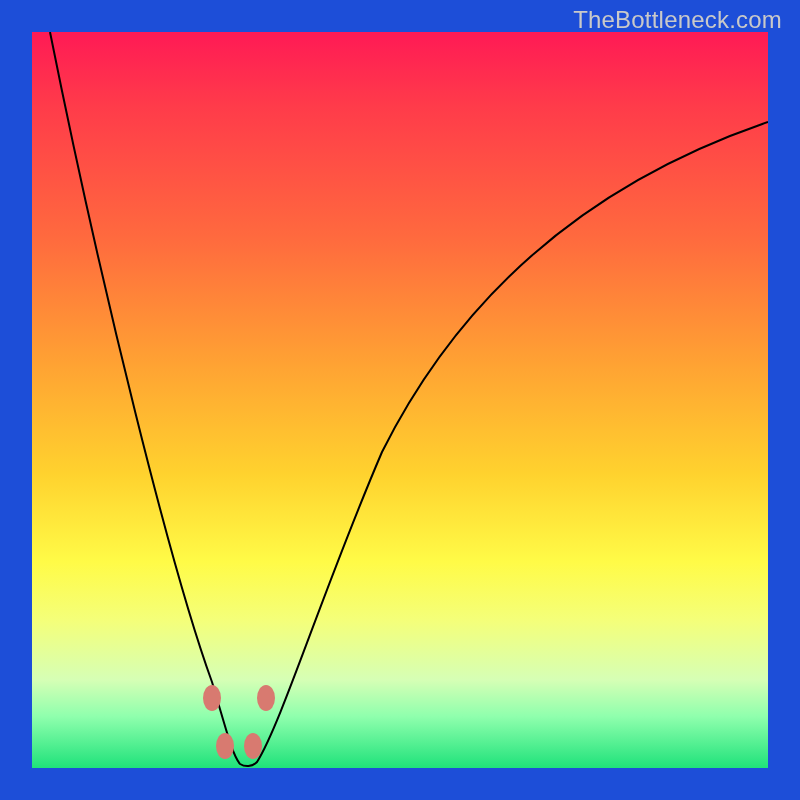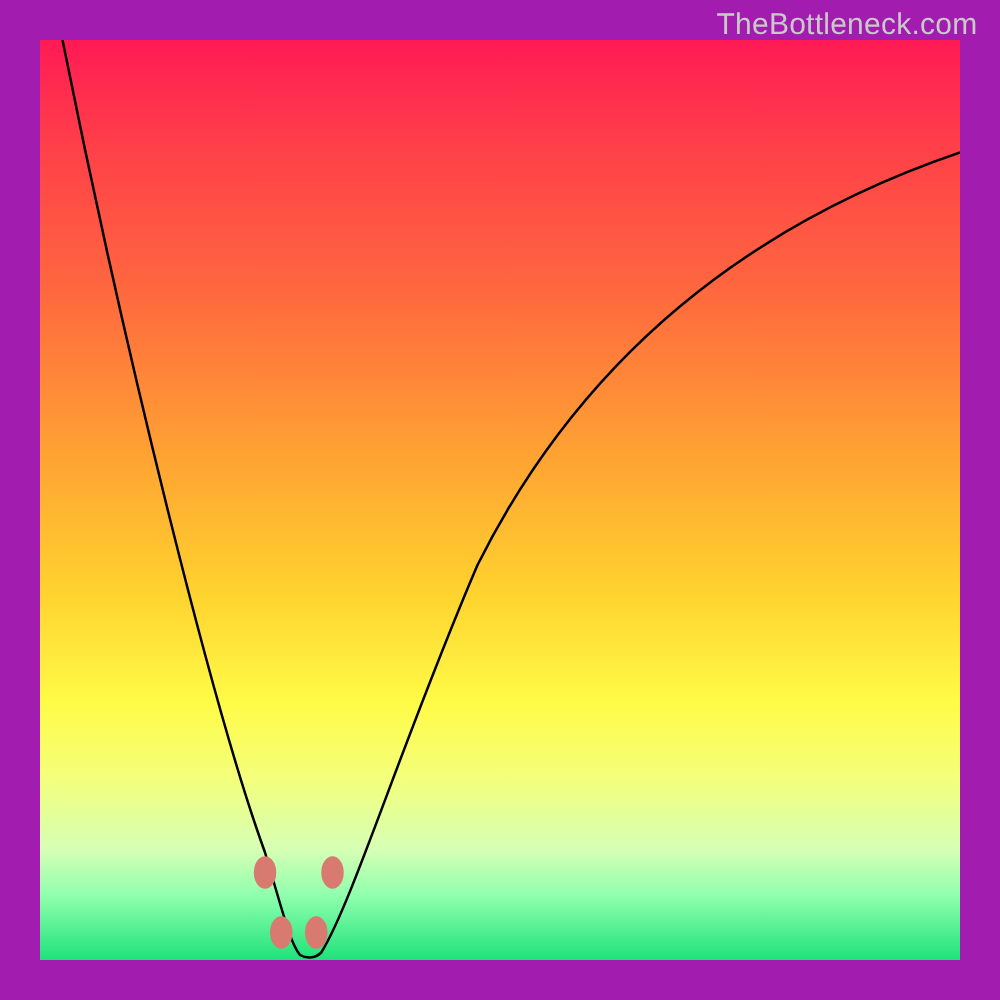--- a/index.html
+++ b/index.html
@@ -10,21 +10,21 @@
     background: #000;
     overflow: hidden;
     font-family: Arial, Helvetica, sans-serif;
   }
   .frame {
     position: absolute;
     left: 0;
     top: 0;
     width: 800px;
     height: 800px;
-    background: #a21caf;
+    background: #1d4ed8;
   }
   .plot {
     position: absolute;
     left: 32px;
     top: 32px;
     width: 736px;
     height: 736px;
     
     background: linear-gradient(
       to bottom,

